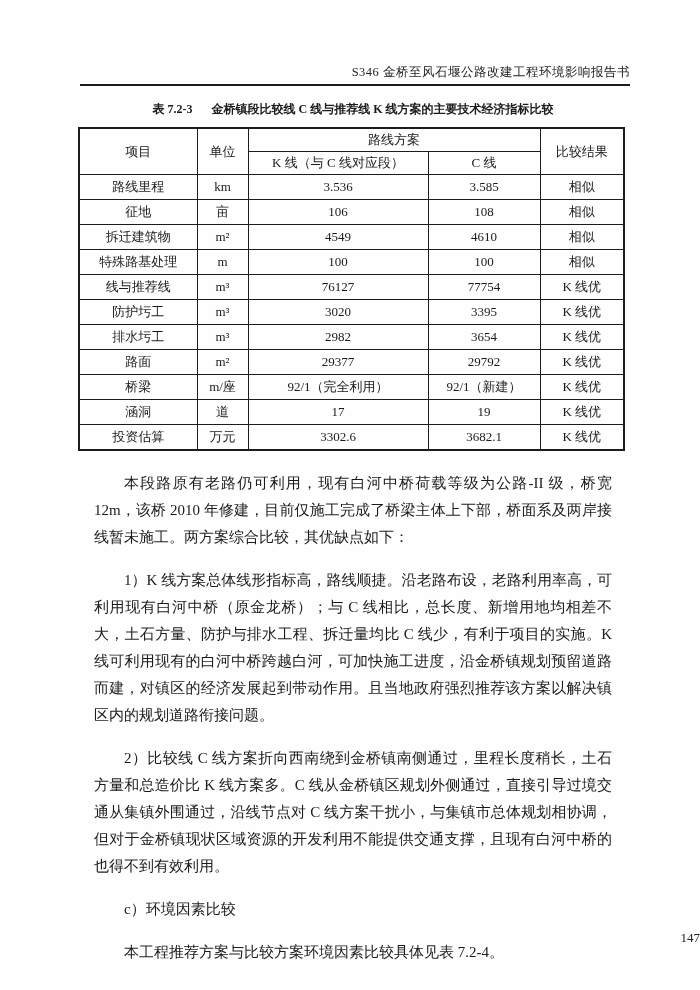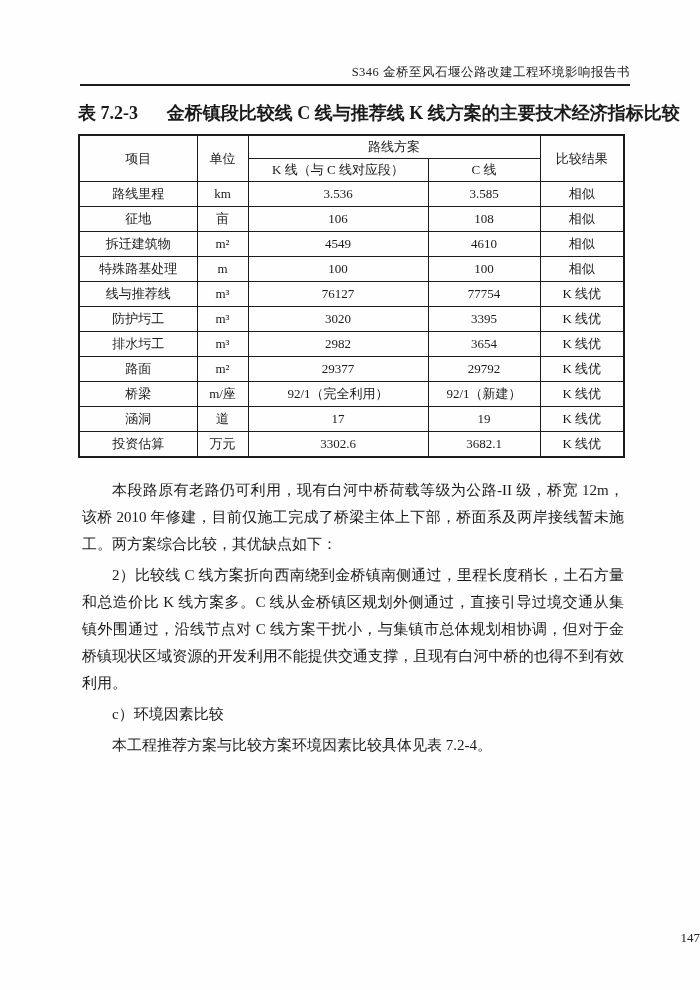--- a/index.html
+++ b/index.html
@@ -29,21 +29,21 @@
     border-bottom: 2px solid #1c1c1c;
     margin-top: 3px;
   }
   .content {
     margin: 0 72px 0 78px; 
   }
   .table-caption {
     margin-top: 15px;
     text-align: center;
     font-weight: bold;
-    font-size: 18px;
+    font-size: 12px;
     white-space: nowrap;
   }
   .caption-gap { display: inline-block; width: 1.6em; }
   table.cmp {
     margin-top: 9px;
     width: 547px;
     border-collapse: collapse;
     table-layout: fixed;
     font-size: 13px;
     border: 2px solid #1c1c1c;
@@ -64,21 +64,21 @@
   col.c-k    { width: 180px; }
   col.c-c    { width: 112px; }
   col.c-res  { width: 84px; }
   .body-text {
     margin-top: 19px;
     font-size: 15px;
     line-height: 27px;
     text-align: justify;
   }
   .body-text p {
-    margin: 4px;
+    margin: 16px;
     text-indent: 2em;
   }
   .page-number {
     position: absolute;
     bottom: 44px;
     left: 0;
     width: 100%;
     text-align: right;
     font-size: 13px;
     color: #222;
@@ -198,20 +198,21 @@
           <td>3302.6</td>
           <td>3682.1</td>
           <td>K 线优</td>
         </tr>
         </tbody>
     </table>
 
     <div class="body-text">
 
     <p>本段路原有老路仍可利用，现有白河中桥荷载等级为公路-II 级，桥宽 12m，该桥 2010 年修建，目前仅施工完成了桥梁主体上下部，桥面系及两岸接线暂未施工。两方案综合比较，其优缺点如下：</p>
+        <p>1）K 线方案总体线形指标高，路线顺捷。沿老路布设，老路利用率高，可利用现有白河中桥（原金龙桥）；与 C 线相比，总长度、新增用地均相差不大，土石方量、防护与排水工程、拆迁量均比 C 线少，有利于项目的实施。K 线可利用现有的白河中桥跨越白河，可加快施工进度，沿金桥镇规划预留道路而建，对镇区的经济发展起到带动作用。且当地政府强烈推荐该方案以解决镇区内的规划道路衔接问题。</p>
         <p>2）比较线 C 线方案折向西南绕到金桥镇南侧通过，里程长度稍长，土石方量和总造价比 K 线方案多。C 线从金桥镇区规划外侧通过，直接引导过境交通从集镇外围通过，沿线节点对 C 线方案干扰小，与集镇市总体规划相协调，但对于金桥镇现状区域资源的开发利用不能提供交通支撑，且现有白河中桥的也得不到有效利用。</p>
         <p>c）环境因素比较</p>
         <p>本工程推荐方案与比较方案环境因素比较具体见表 7.2-4。</p>
       </div>
 
   </div>
 
   <div class="page-number">147</div>
 
 </div>

